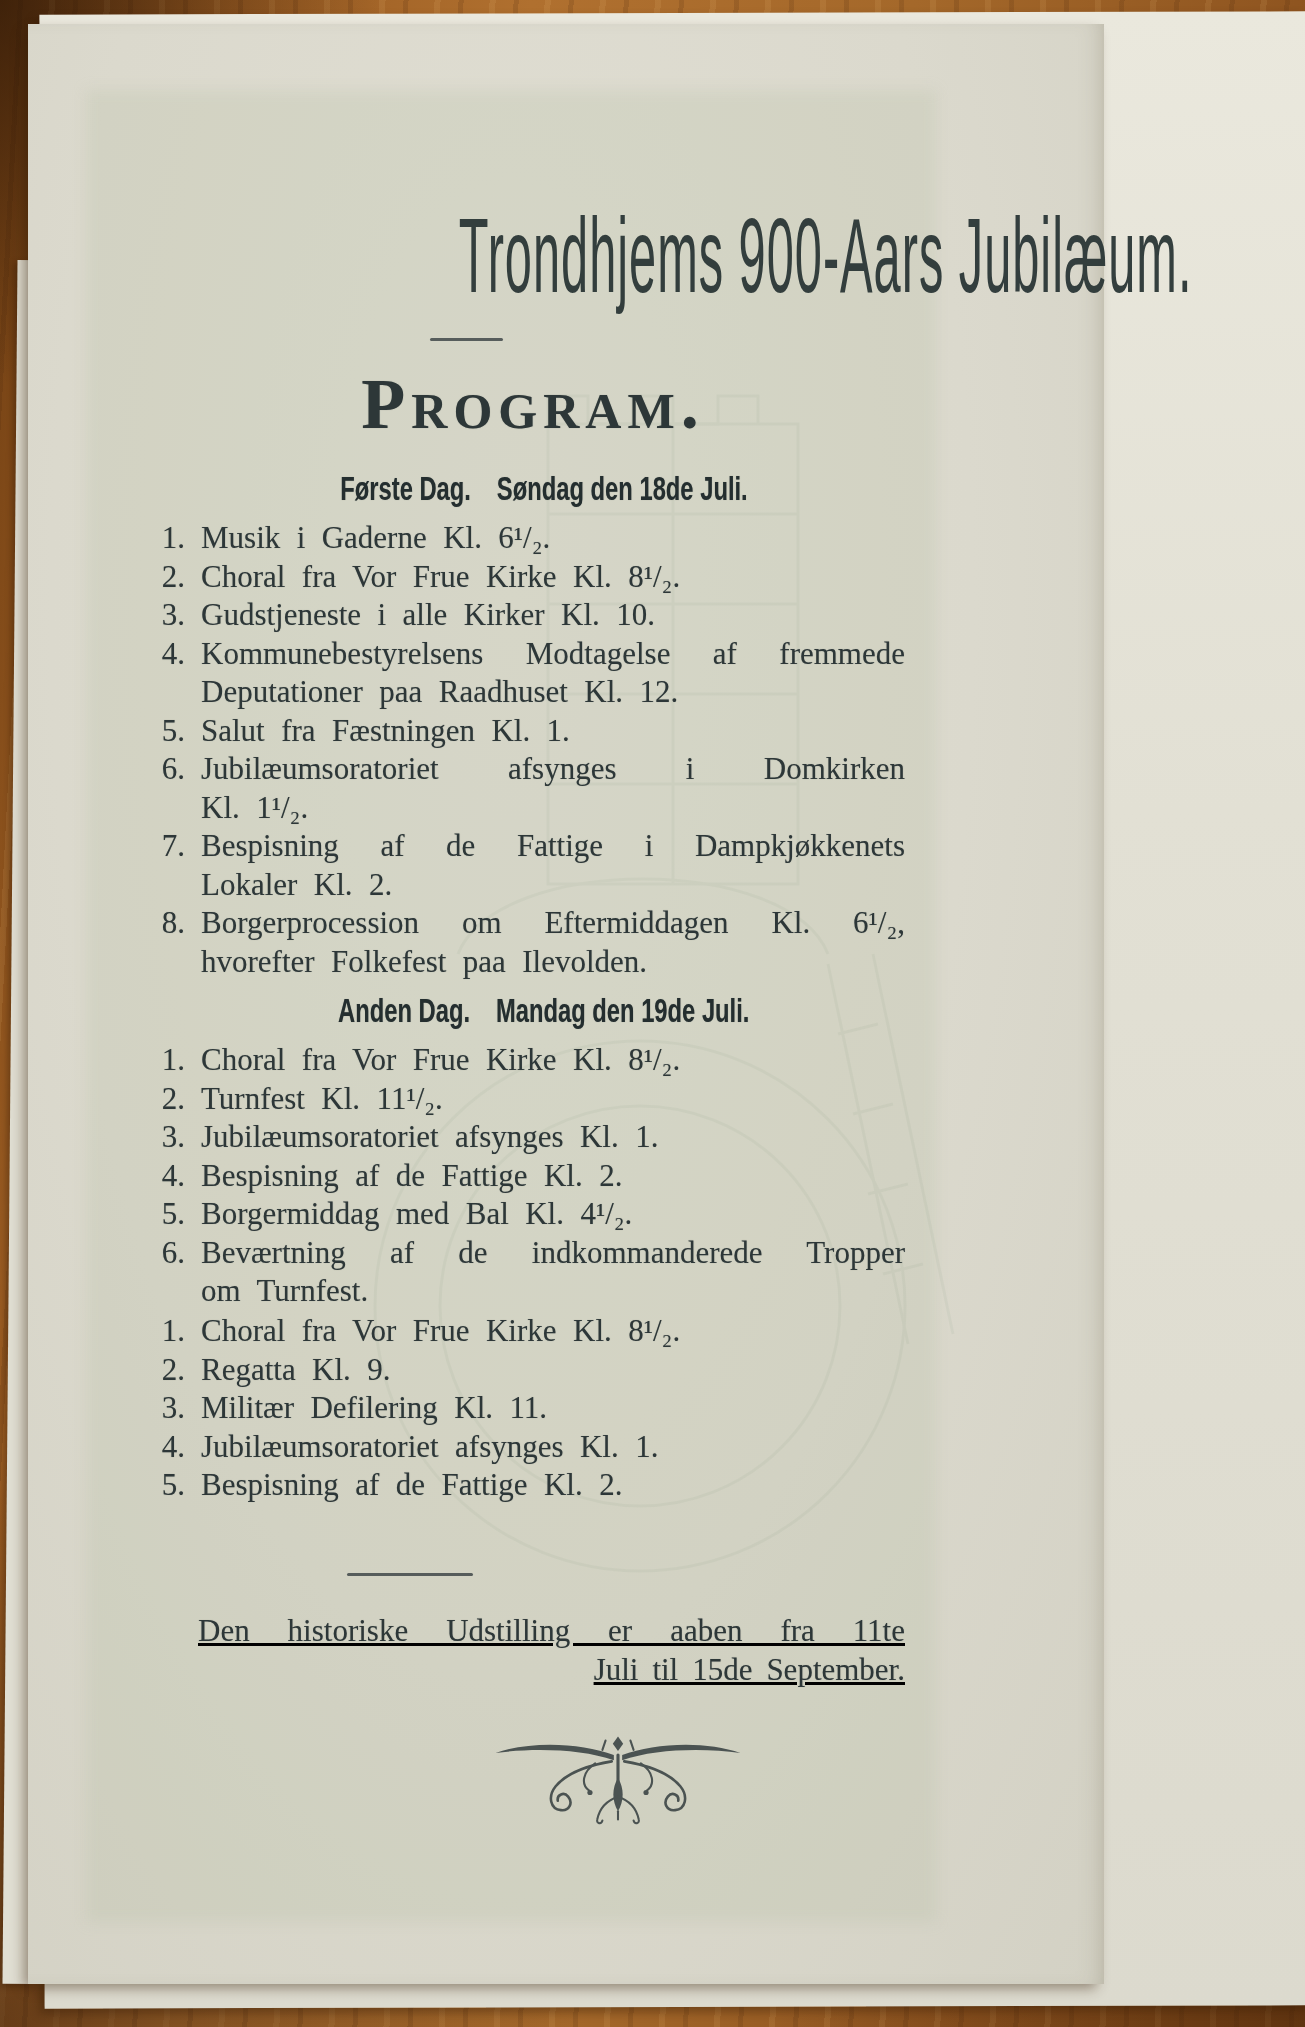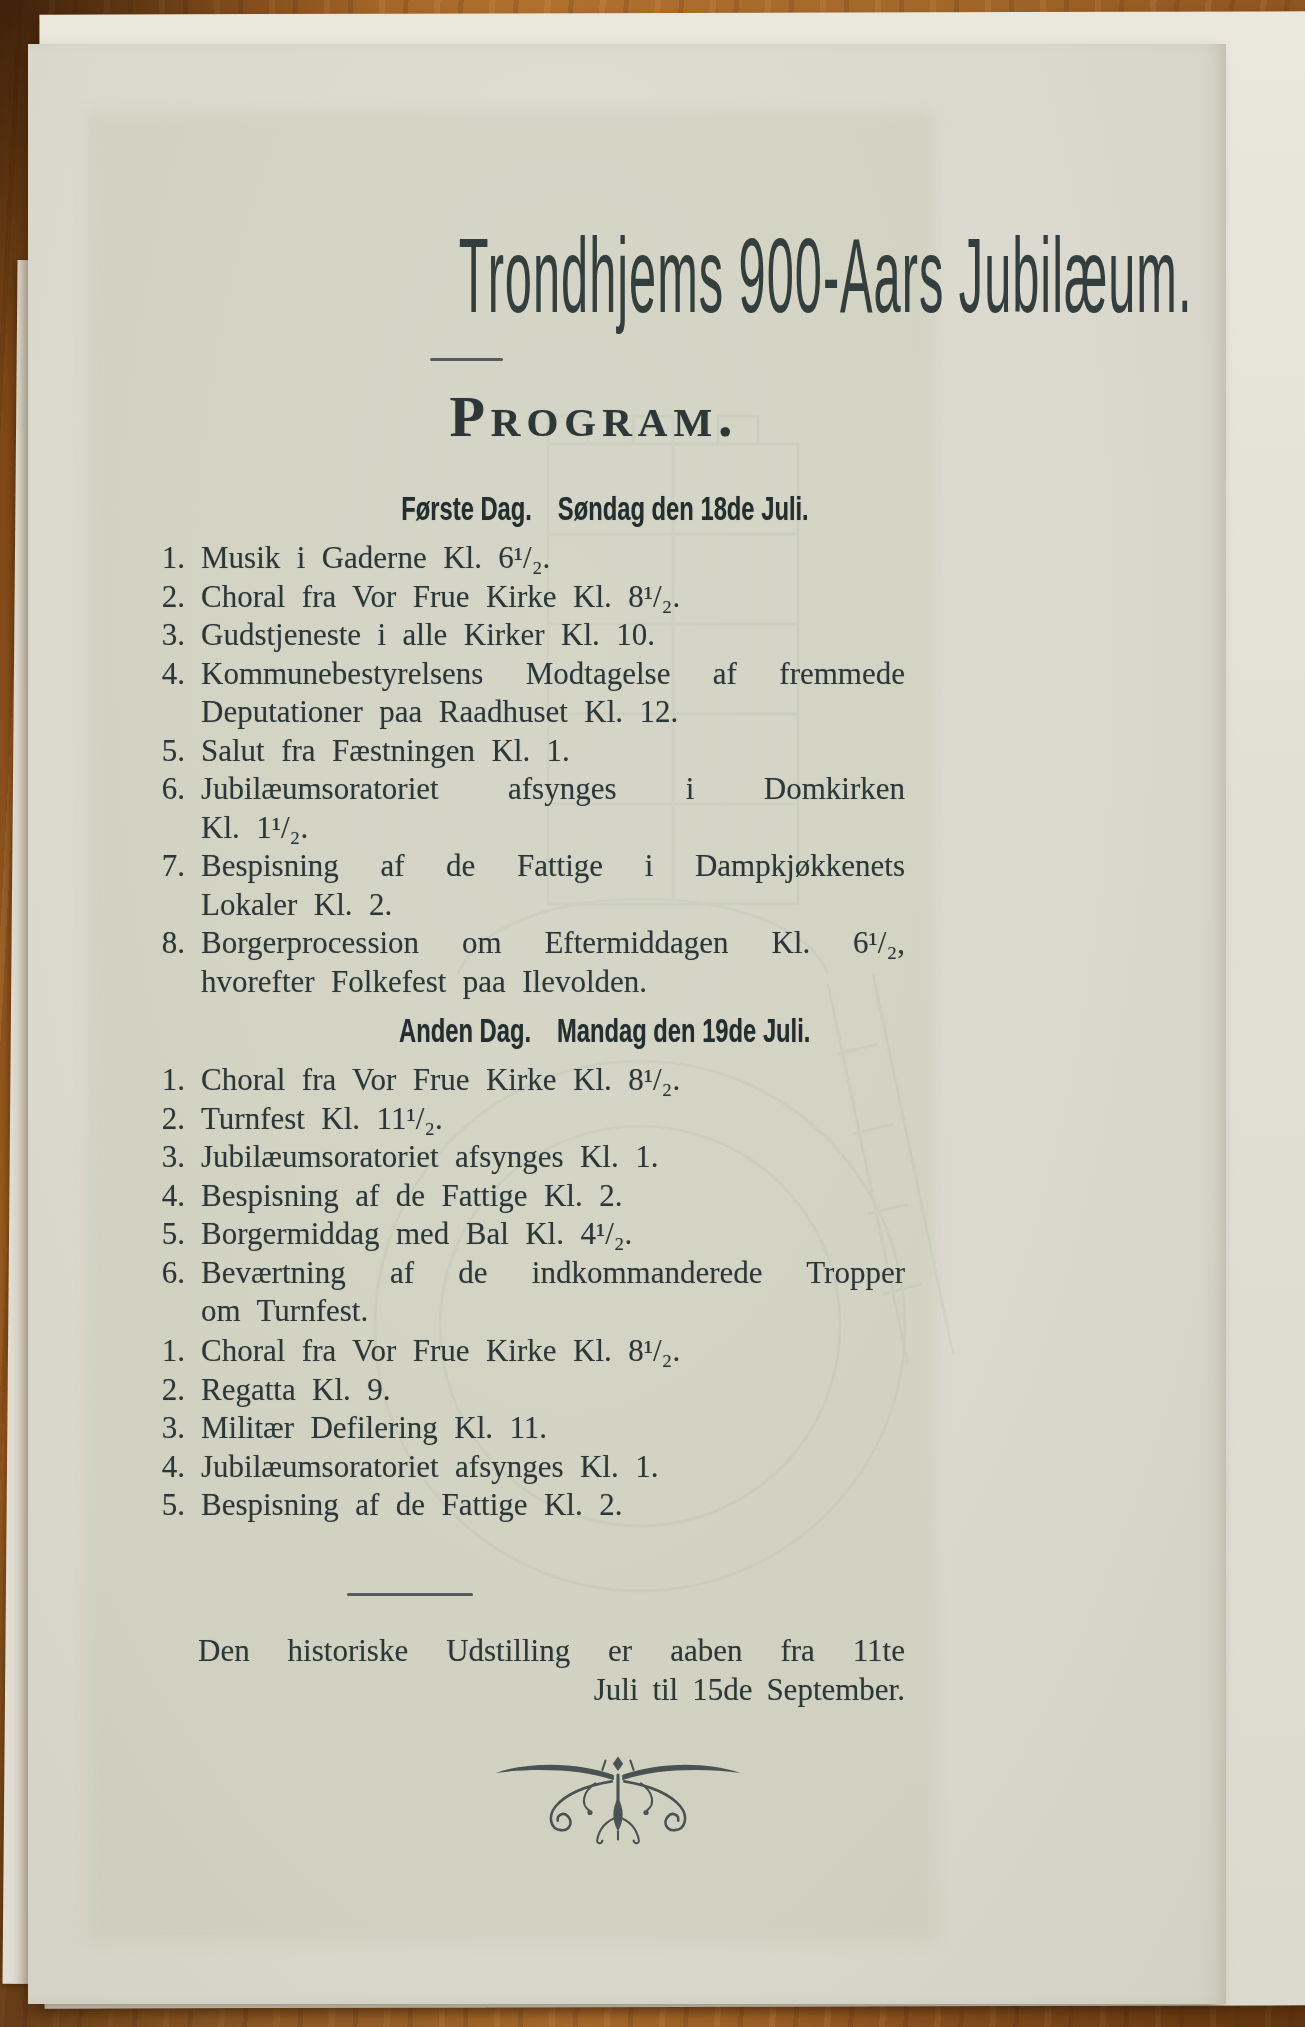--- a/index.html
+++ b/index.html
@@ -26,21 +26,21 @@
     transform:rotate(.5deg);
     box-shadow:-3px 3px 6px rgba(50,26,6,.4);
   }
   .sheet-back{
     left:42px;top:13px;right:-6px;bottom:20px;
     background:linear-gradient(180deg,#eae8dd,#e2e0d4 40%,#dcdace);
     transform:rotate(-.15deg);
     box-shadow:-5px 5px 10px rgba(50,26,6,.4);
   }
   .page{
-    position:absolute;left:28px;top:44px;width:1198px;height:1960px;
+    position:absolute;left:28px;top:24px;width:1076px;height:1960px;
     background:
       radial-gradient(ellipse at 45% 30%, #e0ded3 0%, #dbd9cd 55%, #d3d1c4 100%);
     box-shadow:-6px 6px 12px -2px rgba(55,30,8,.45), inset -16px 0 26px -18px rgba(95,85,60,.35);
   }
   .tint{
     position:absolute;left:58px;top:66px;width:850px;height:1832px;
     background:rgba(176,184,157,.20);
     filter:blur(7px);
   }
   .watermark{position:absolute;left:0;top:0;width:990px;height:1960px;opacity:.07;}
@@ -55,21 +55,21 @@
   .title .condense{display:inline-block;transform:scaleX(.46);letter-spacing:.02em;}
 
   .rule{position:absolute;height:3px;background:rgba(58,66,68,.82);border-radius:2px;}
   .rule-1{left:402px;top:314px;width:73px;}
   .rule-2{left:319px;top:1549px;width:126px;}
 
   .program{
     position:absolute;left:0;top:344px;width:100%;
     text-align:center;padding-right:66px;
     font-family:var(--serif);font-weight:600;font-variant:small-caps;
-    font-size:58px;line-height:1;letter-spacing:6px;color:var(--ink);
+    font-size:72px;line-height:1;letter-spacing:6px;color:var(--ink);
     text-shadow:0 0 1px rgba(44,54,55,.35);
   }
 
   .day{position:absolute;left:0;width:100%;}
   .day-0{top:447px;} .day-1{top:969px;} .day-2{top:1282px;}
   .day-heading{width:100%;text-align:center;padding-right:44px;line-height:36px;white-space:nowrap;}
   .day-heading-inner{
     display:inline-flex;gap:36px;transform:scaleX(.72);
     font-family:var(--sans);font-weight:700;font-size:33px;color:#242e2f;
     text-shadow:0 0 1px rgba(36,46,47,.4);
@@ -82,21 +82,21 @@
     text-shadow:0 0 1px rgba(44,54,55,.3);
   }
   .txt{flex:none;width:704px;margin-left:16px;}
   .line{
     font-family:var(--serif);font-size:31px;line-height:38.5px;color:var(--ink);
     word-spacing:.28em;white-space:nowrap;
     text-shadow:0 0 1px rgba(44,54,55,.3);
   }
   .line.fill{white-space:normal;text-align:justify;text-align-last:justify;}
 
-  .footnote{position:absolute;left:112px;top:1588px;width:765px;}
+  .footnote{position:absolute;left:112px;top:1588px;width:765px;text-decoration:underline;}
   .footnote .line{word-spacing:.2em;text-align:right;}
   .footnote .line.indent{text-indent:58px;}
 </style>
 </head>
 <body>
 
 <div class="scene">
   <div class="sheet sheet-left"></div>
   <div class="sheet sheet-back"></div>
 

